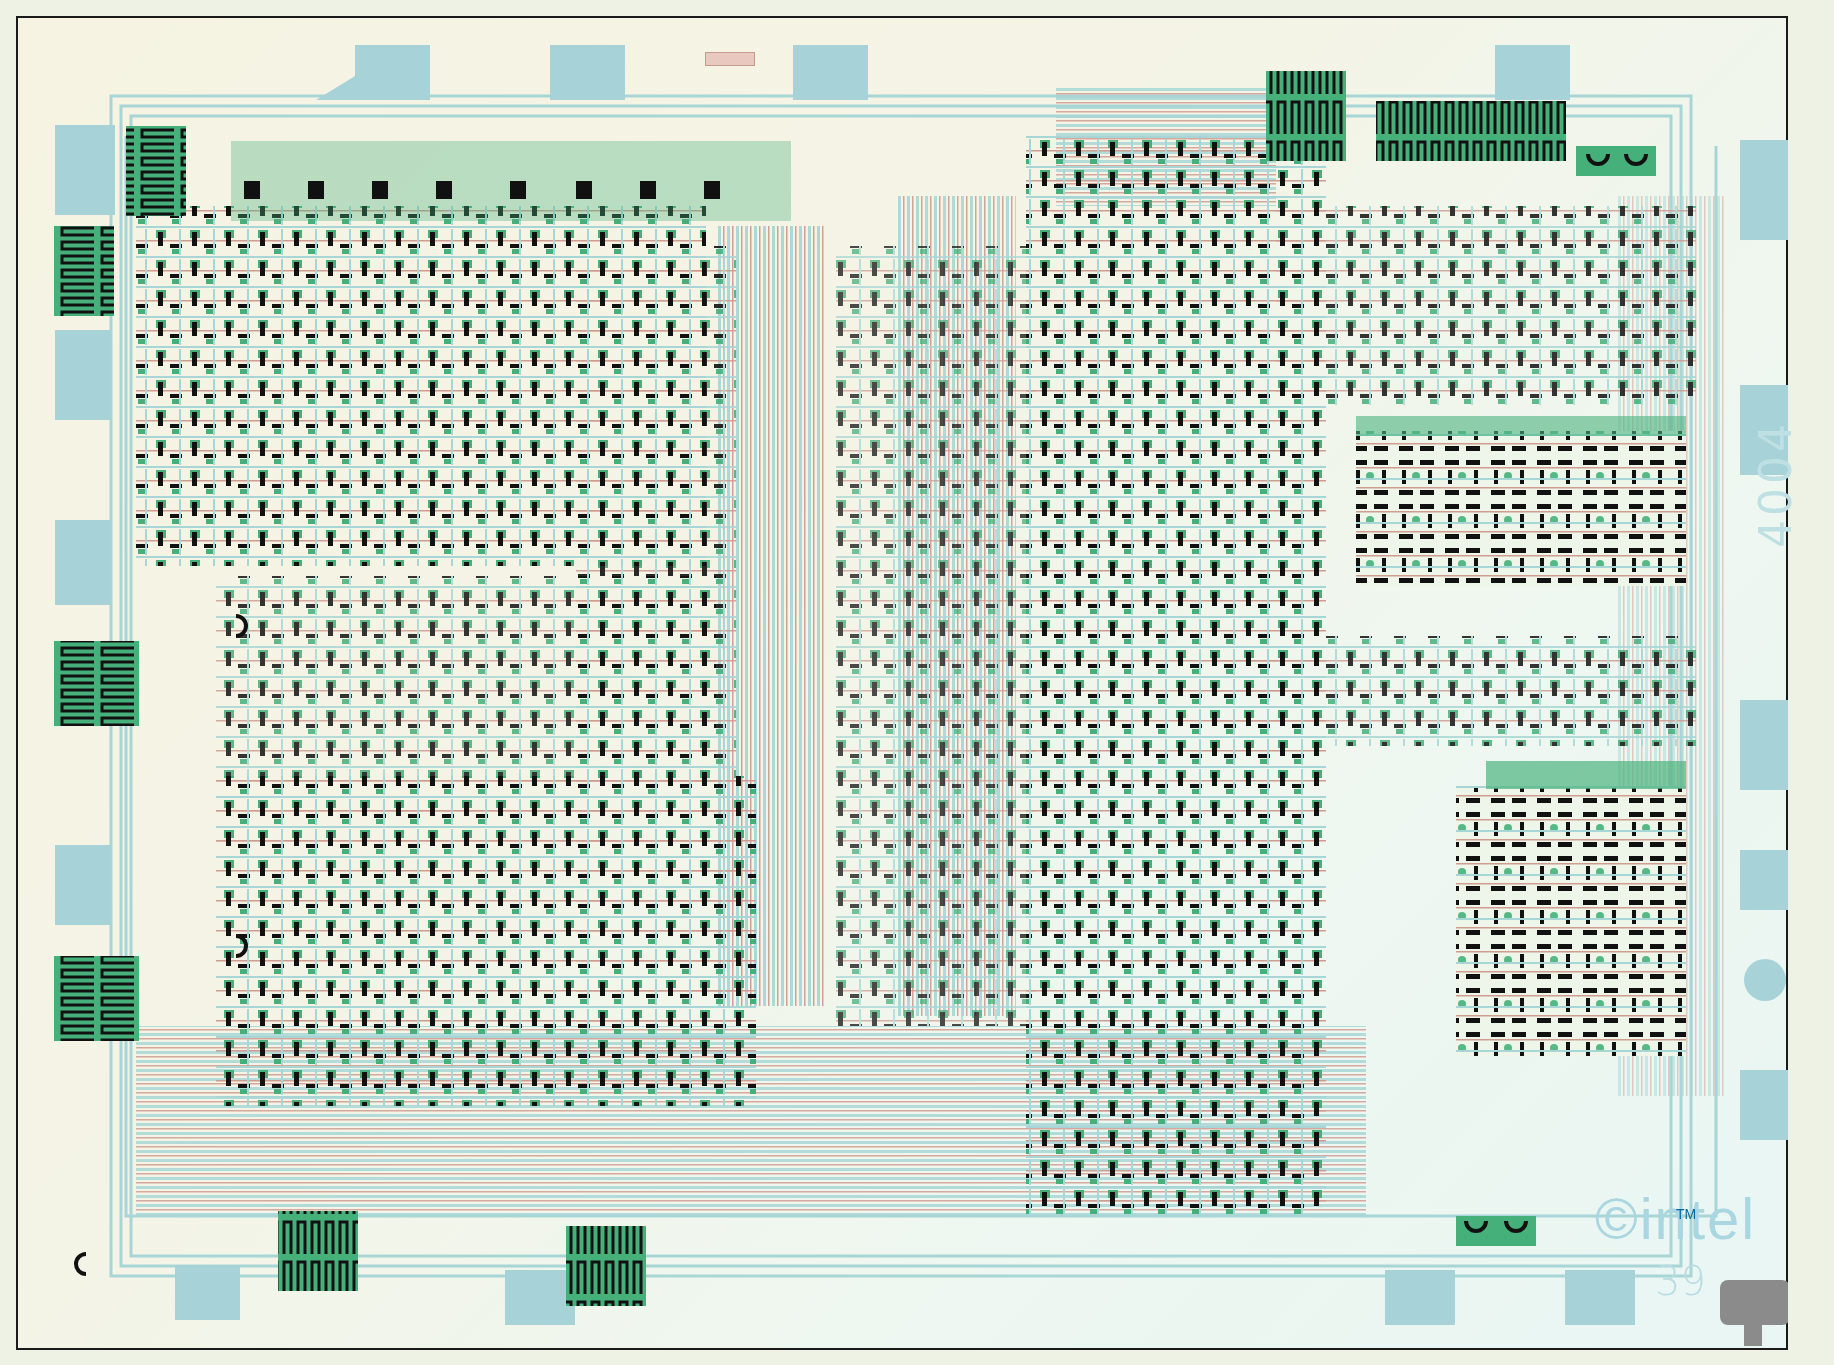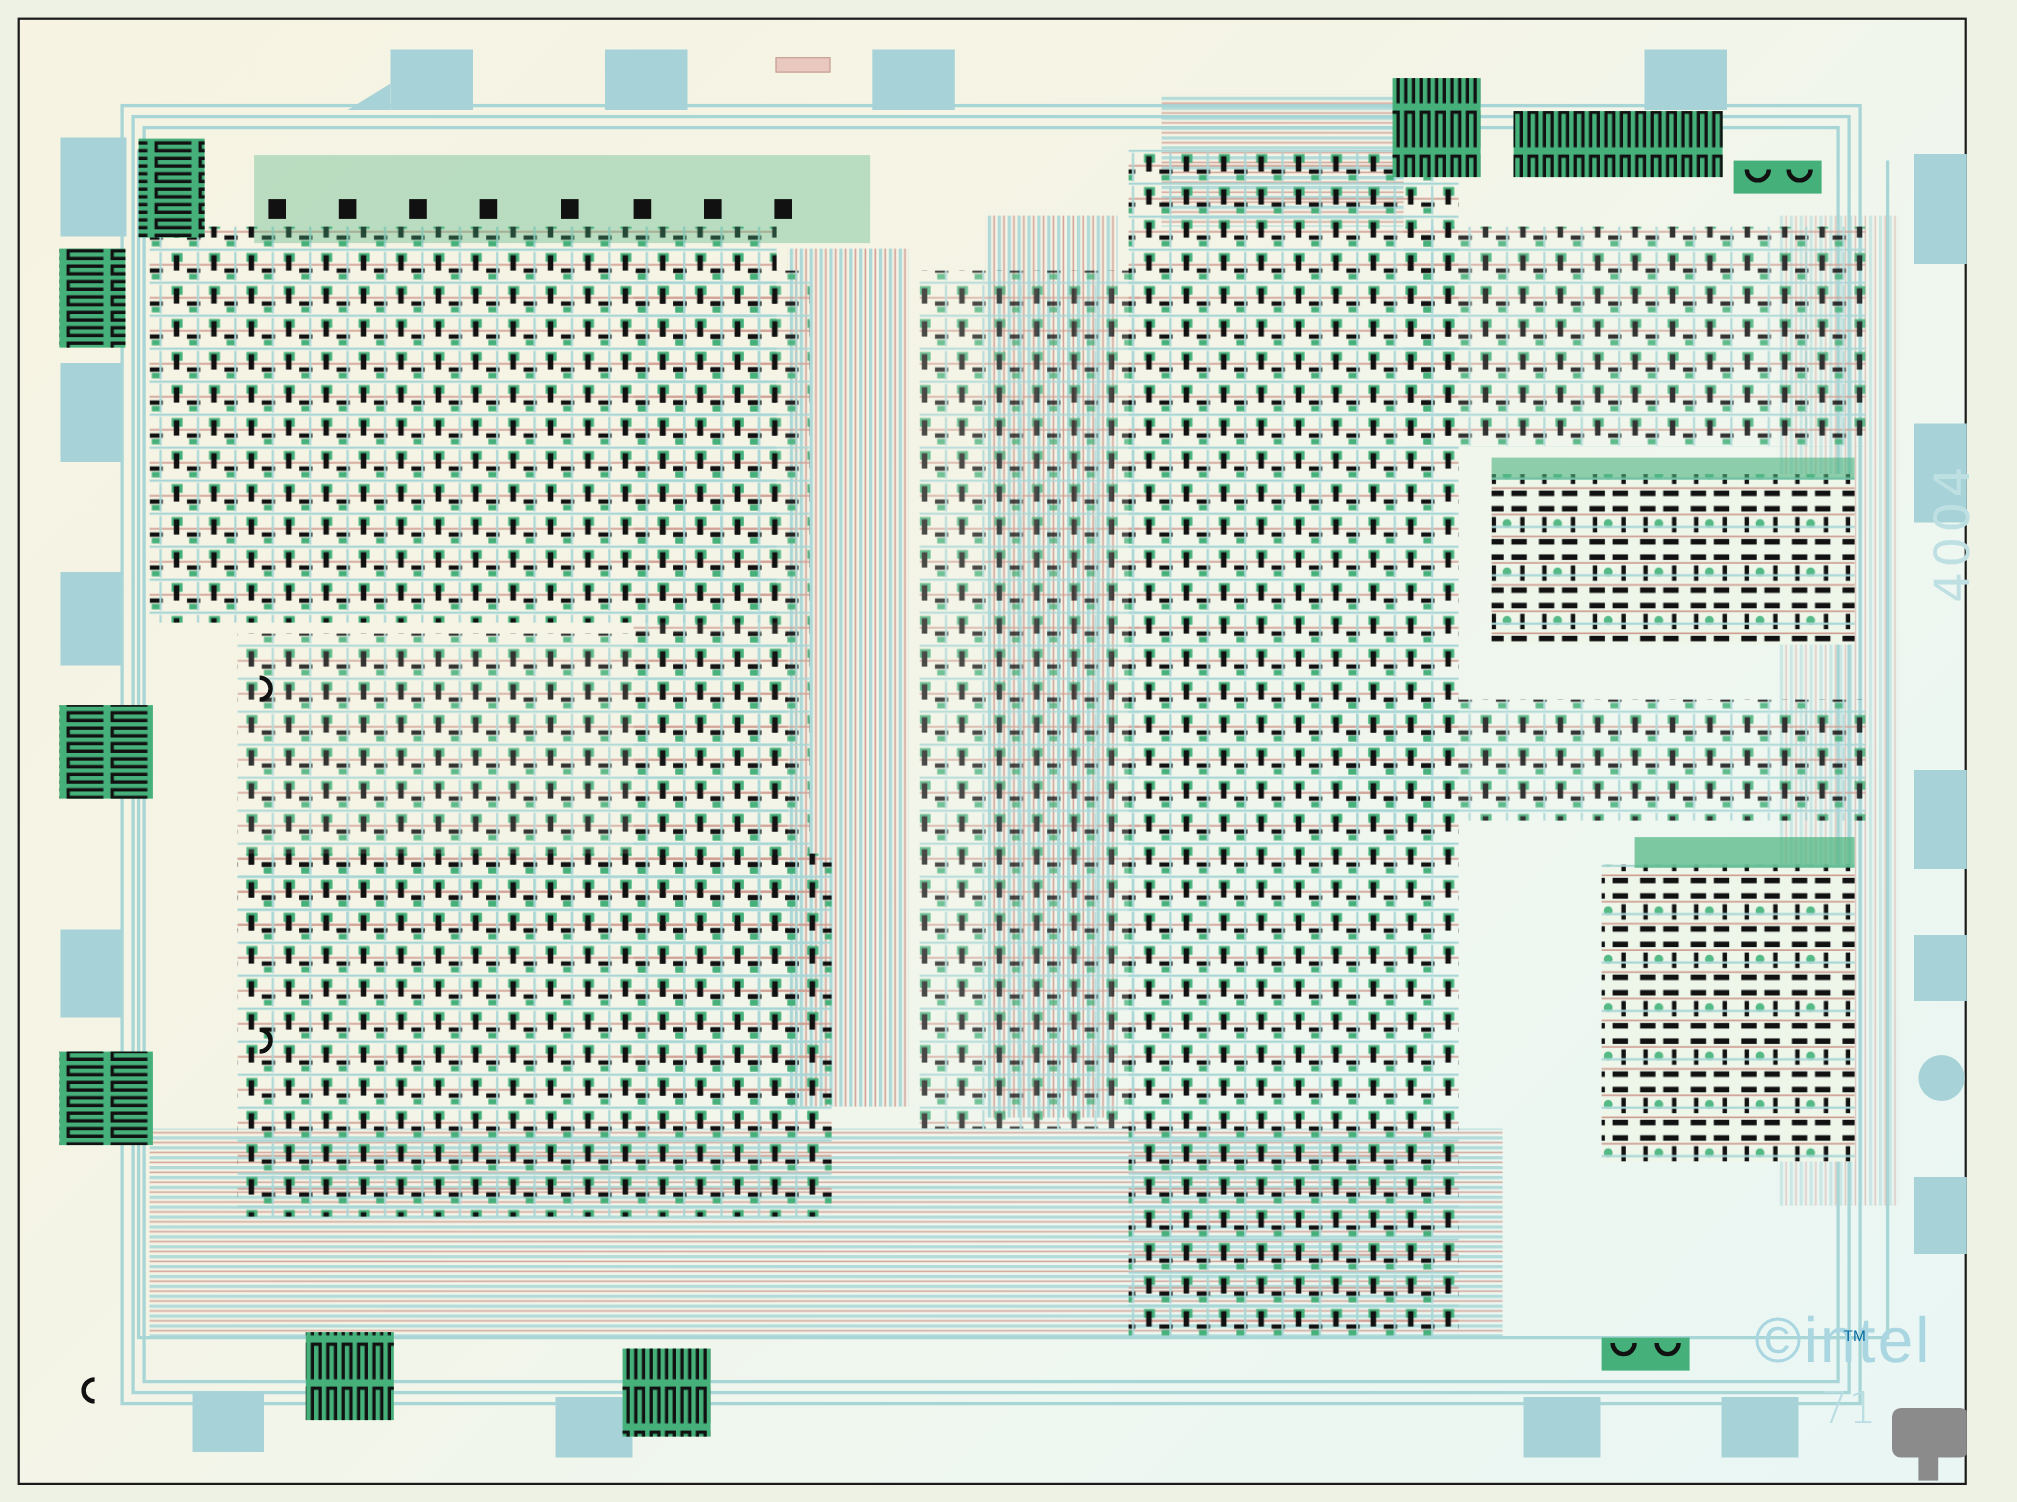--- a/index.html
+++ b/index.html
@@ -156,13 +156,13 @@
   <g fill="#8b8b8b">
     <rect x="1704" y="1264" width="70" height="45" rx="8"></rect>
     <rect x="1728" y="1305" width="18" height="25"></rect>
   </g>
 </svg>
 
 <div class="marker"></div>
 <div class="label-4004">4004</div>
 <div class="logo">©intel</div>
 <div class="tm">TM</div>
-<div class="year">71</div>
+<div class="year">39</div>
 
 </body></html>

